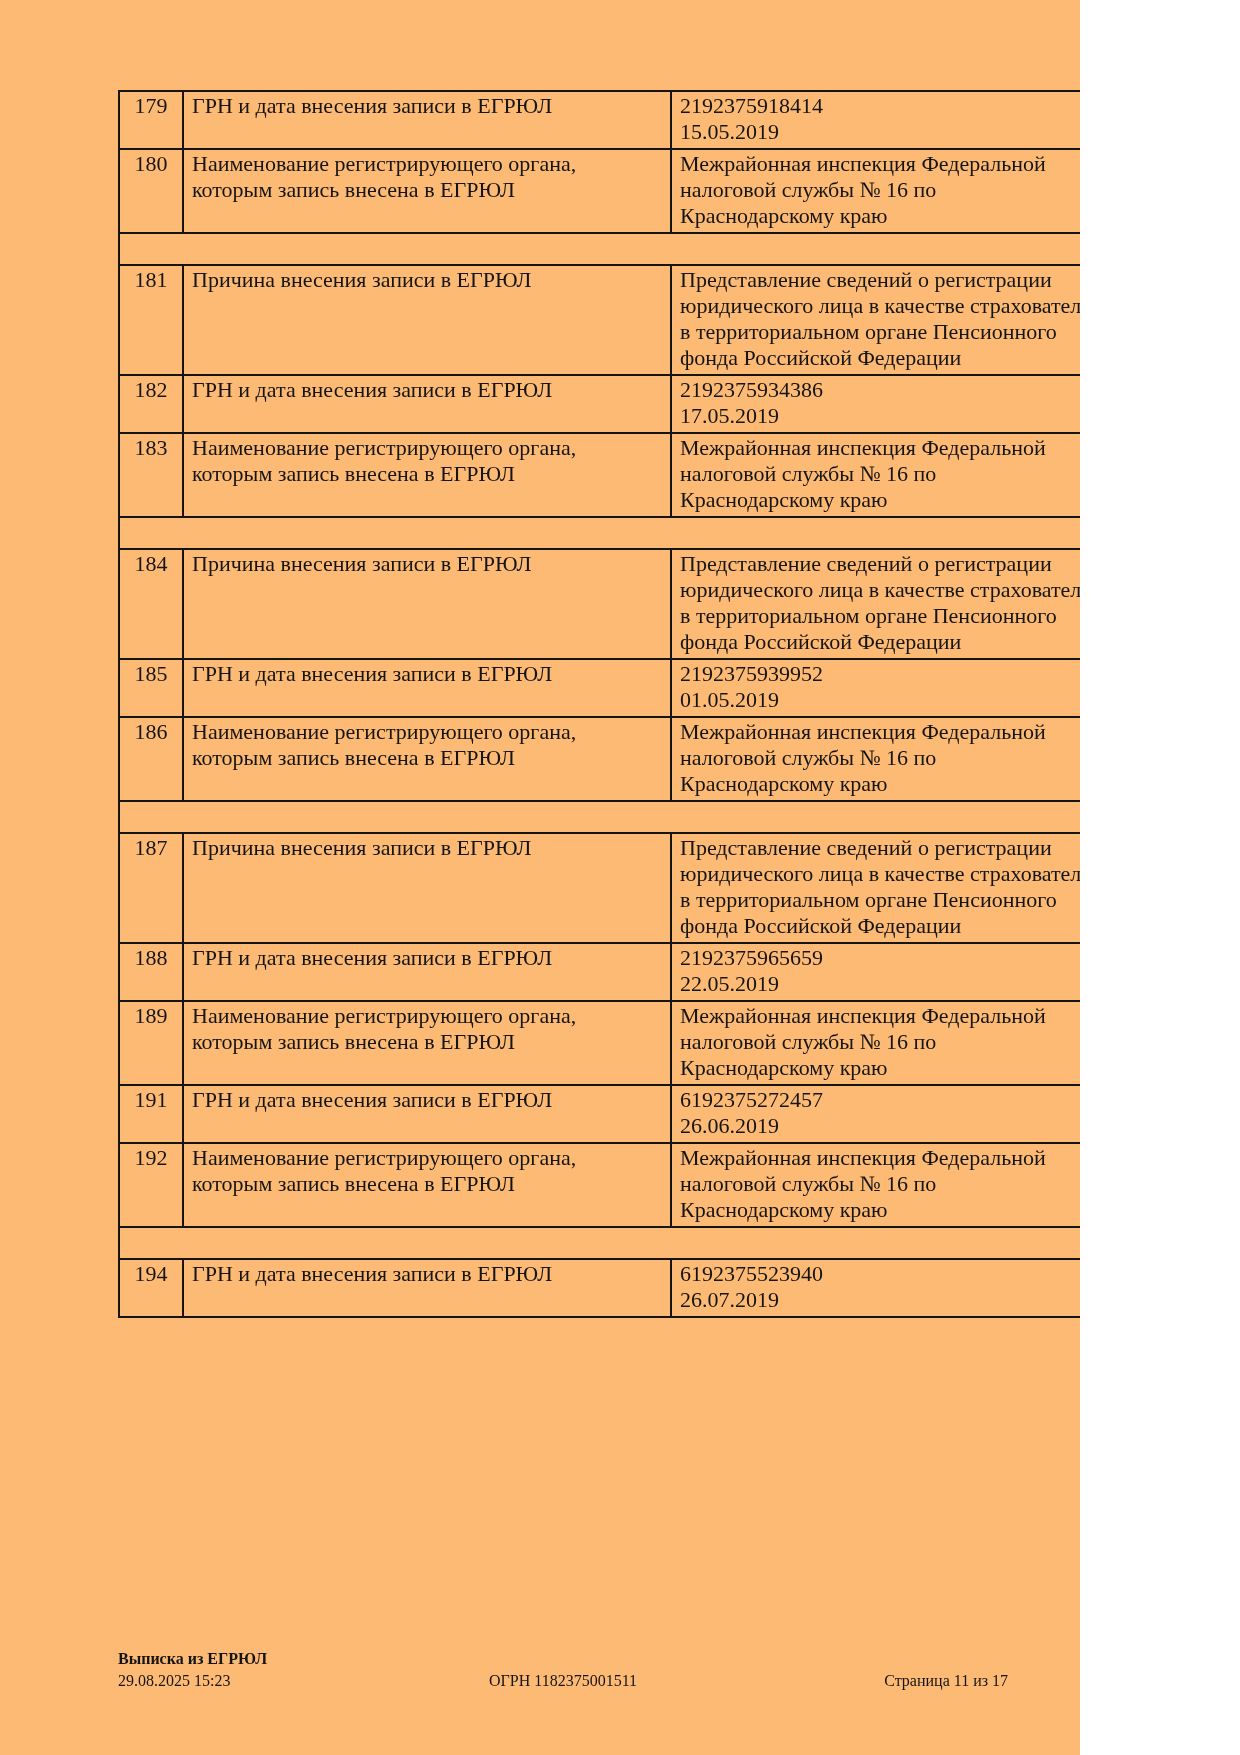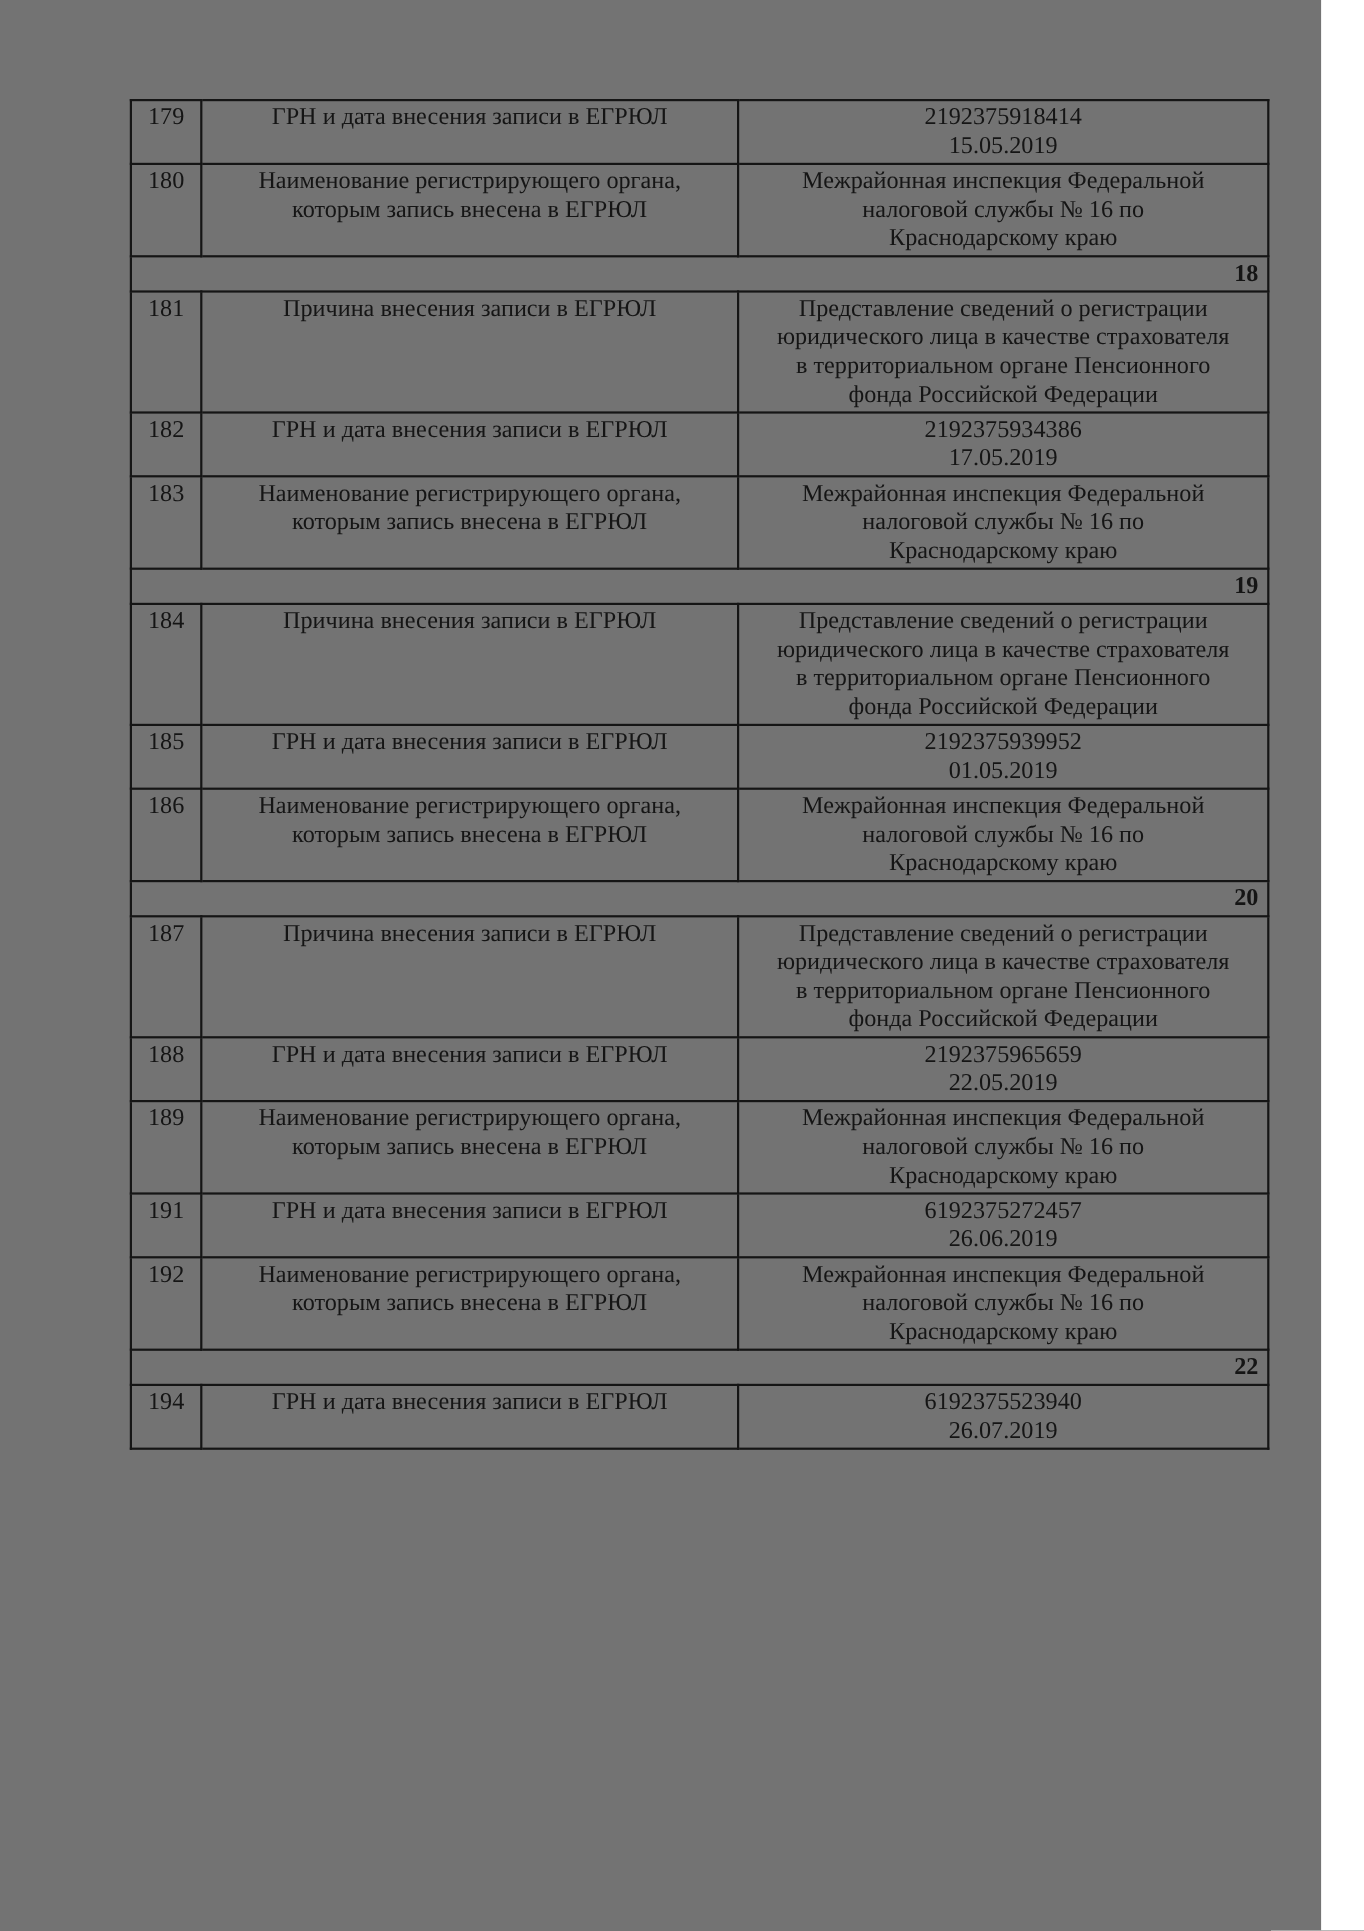--- a/index.html
+++ b/index.html
@@ -5,22 +5,22 @@
   html, body { margin: 0; padding: 0; }
   body {
     width: 1240px; height: 1755px;
     background: #ffffff;
     font-family: "Liberation Serif", "DejaVu Serif", serif;
     color: #151515;
     -webkit-font-smoothing: antialiased;
   }
   .page {
     position: relative;
-    width: 1201px; height: 1755px;
-    background: #737373;
+    width: 1080px; height: 1755px;
+    background: #fdba74;
     overflow: hidden;
   }
   table.registry {
     position: absolute;
     left: 118px; top: 90px;
     width: 1034px;
     border-collapse: collapse;
     table-layout: fixed;
     font-size: 22px;
     line-height: 26px;
@@ -32,21 +32,20 @@
   }
   col.w-num   { width: 64px; }
   col.w-label { width: 488px; }
   col.w-value { width: 482px; }
   td.c-num {
     text-align: center;
     padding-left: 2px; padding-right: 2px;
   }
   td.c-label, td.c-value {
     white-space: pre-line;
-    text-align: center;
   }
   td.c-section {
     text-align: right;
     font-weight: bold;
     padding: 2px 0 3px 0;
   }
   .footer {
     position: absolute;
     left: 118px; right: 72px;
     top: 1648px;
@@ -187,14 +186,22 @@
       <tr>
         <td class="c-num">194</td>
         <td class="c-label">ГРН и дата внесения записи в ЕГРЮЛ</td>
         <td class="c-value">6192375523940
 26.07.2019</td>
       </tr>
 
     </tbody>
   </table>
 
+  <div class="footer">
+    <div class="f-left">
+      <div class="f-title">Выписка из ЕГРЮЛ</div>
+      <div>29.08.2025 15:23</div>
+    </div>
+    <div class="f-center">ОГРН 1182375001511</div>
+    <div class="f-right">Страница 11 из 17</div>
+  </div>
 
 </div>
 
 </body></html>

